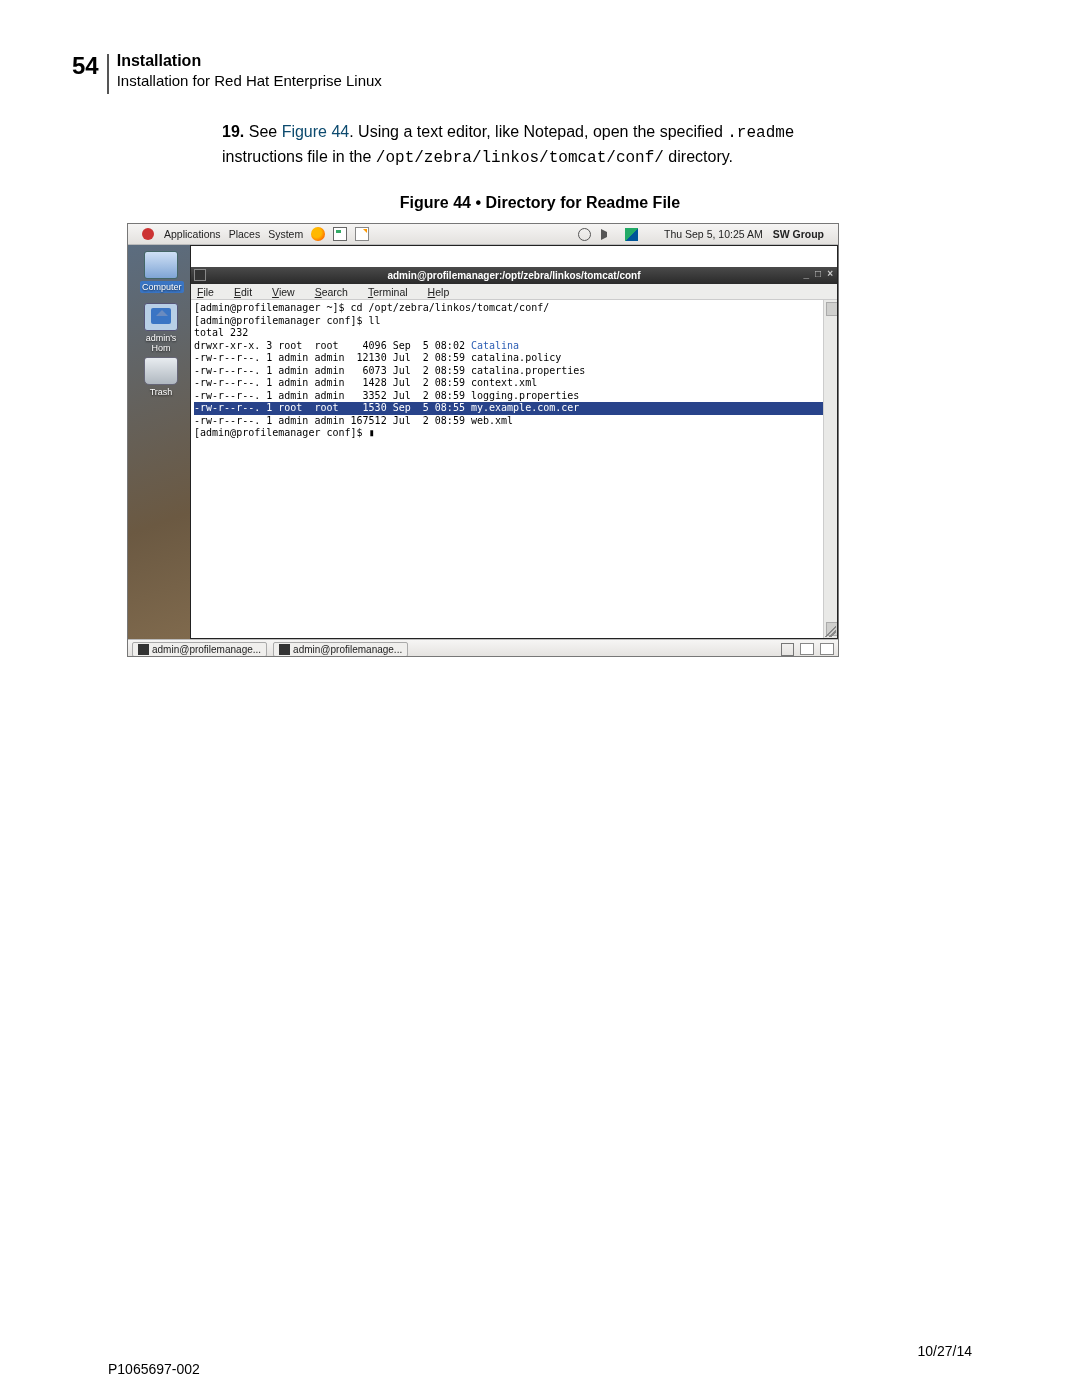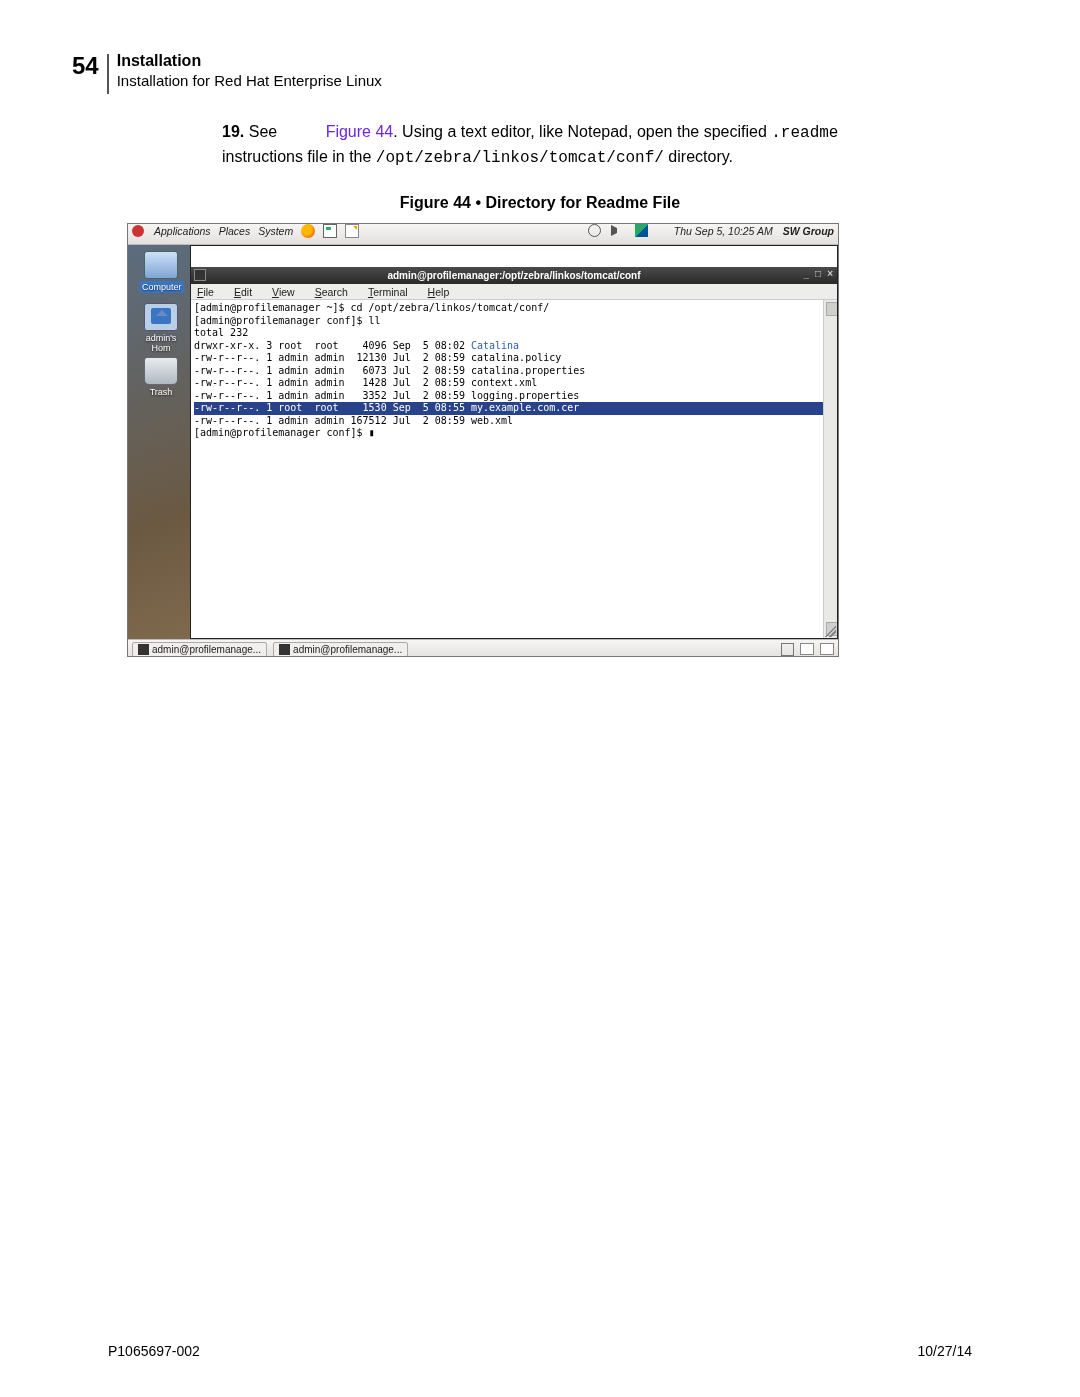--- a/index.html
+++ b/index.html
@@ -6,28 +6,28 @@
   body { width: 1080px; height: 1397px; background: #fff; font-family: Arial, Helvetica, sans-serif; position: relative; }
 
   .header { position: absolute; top: 52px; left: 72px; display: flex; align-items: flex-start; gap: 8px; }
   .page-num { font-size: 24px; font-weight: bold; color: #000; }
   .vbar { width: 2px; height: 40px; background: #555; margin-top: 2px; }
   .header-text .t1 { font-size: 16px; font-weight: bold; color: #000; }
   .header-text .t2 { font-size: 15px; color: #000; margin-top: 2px; }
 
   .step { position: absolute; top: 120px; left: 222px; width: 750px; font-size: 16px; color: #000; line-height: 1.45; }
   .step-num { font-weight: bold; }
-  .link { color: #6d28d9; margin-left: 44px; }
+  .link { color: #0c4a6e; }
   .mono { font-family: "Courier New", monospace; }
 
   .fig-caption { position: absolute; top: 194px; left: 0; width: 1080px; text-align: center; font-weight: bold; font-size: 16px; }
 
   .screenshot { position: absolute; top: 223px; left: 127px; width: 712px; height: 434px; border: 1px solid #777; background: linear-gradient(160deg,#5a6e84 0%,#6b5942 45%,#a88b63 100%); overflow: hidden; }
 
-  .gnome-menubar { height: 21px; background: linear-gradient(#f6f5f4,#e3e1de); display: flex; align-items: flex-start; font-size: 10.5px; color: #222; padding: 0 4px; justify-content: space-between; border-bottom: 1px solid #bbb; font-style: italic; }
+  .gnome-menubar { height: 21px; background: linear-gradient(#f6f5f4,#e3e1de); display: flex; align-items: center; font-size: 10.5px; color: #222; padding: 0 14px; justify-content: space-between; border-bottom: 1px solid #bbb; }
   .gm-left { display: flex; align-items: center; gap: 8px; }
   .gm-left .gm-item { cursor: default; }
   .fedora-icon { width: 12px; height: 12px; border-radius: 50%; background: #cc3333; display:inline-block; margin-right:2px; position:relative; }
   .ff-icon { width:14px; height:14px; border-radius:50%; background: radial-gradient(circle at 40% 40%, #ffb800 40%, #ff7700 70%, #d94400 100%); display:inline-block;}
   .sq-icon { width:14px; height:14px; background:#fff; border:1px solid #666; display:inline-block; position:relative;}
   .sq-icon::after{content:"";position:absolute;left:2px;top:2px;width:5px;height:3px;background:#3a6;}
   .note-icon{width:14px;height:14px;background:#fff;border:1px solid #888;display:inline-block;position:relative;}
   .note-icon::after{content:"";position:absolute;right:1px;top:1px;border:2px solid #f90;border-left-color:transparent;border-bottom-color:transparent;width:0;height:0;}
   .gm-right { display:flex; align-items:center; gap:10px; }
   .tray-icon { width:13px; height:13px; border:1px solid #555; border-radius:50%; display:inline-block; }
@@ -65,21 +65,21 @@
 
   .taskbar { height:19px; background:linear-gradient(#f6f5f4,#e3e1de); border-top:1px solid #bbb; display:flex; align-items:center; justify-content:space-between; padding:0 4px; font-size:10px; color:#222;gap:15px;}
   .tb-left{display:flex;gap:6px;}
   .tb-btn{border:1px solid #aaa;background:#f0efed;padding:1px 5px;display:flex;align-items:center;gap:3px;border-radius:2px;}
   .tb-ic{width:11px;height:11px;background:#333;display:inline-block;}
   .tb-right{display:flex;align-items:center;gap:6px;}
   .ws{width:14px;height:12px;border:1px solid #888;background:#fff;display:inline-block;}
   .ws:first-child{background:#d0dff0;}
   .tb-tray{width:13px;height:13px;border:1px solid #777;display:inline-block;}
 
-  .footer-l { position:absolute; left:108px; bottom:38px; font-size:14px; color:#000;}
+  .footer-l { position:absolute; left:108px; bottom:20px; font-size:14px; color:#000;}
   .footer-r { position:absolute; right:108px; bottom:38px; font-size:14px; color:#000;}
 </style>
 </head>
 <body>
 
 <div class="header">
   <div class="page-num">54</div>
   <div class="vbar"></div>
   <div class="header-text">
     <div class="t1">Installation</div>

